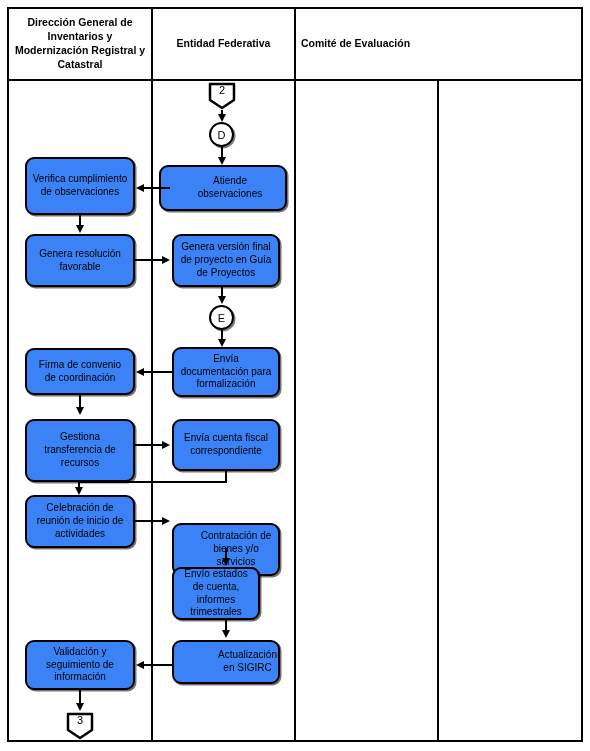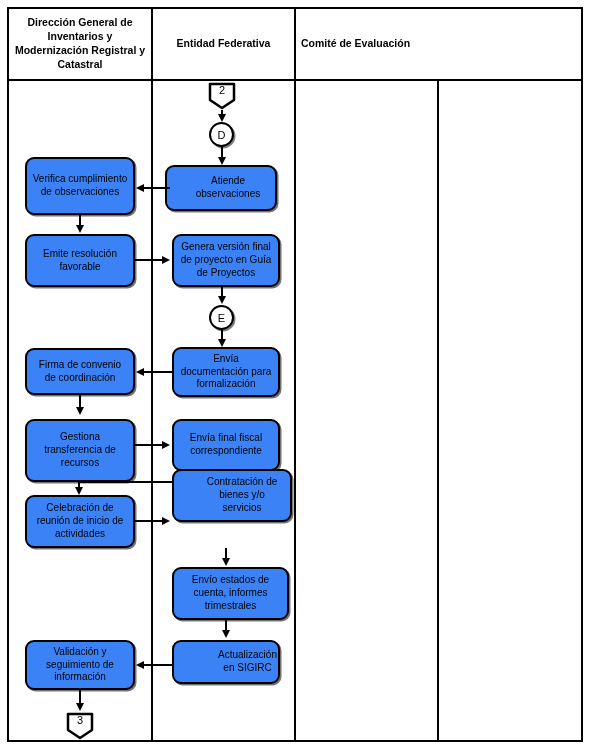--- a/index.html
+++ b/index.html
@@ -188,36 +188,36 @@
     <div class="vline" style="left:221px; top:110px; height:10px;"></div>
     <div class="arrowhead arrow-down" style="left:217.5px; top:114px;"></div>
 
     <div class="conn-circle" style="left:209px; top:122px;">
       <span>D</span>
     </div>
 
     <div class="vline" style="left:221px; top:147px; height:14px;"></div>
     <div class="arrowhead arrow-down" style="left:217.5px; top:157px;"></div>
 
-    <div class="node" style="left:165px; top:165px; width:112px; height:46px;padding-left:19px;">
+    <div class="node" style="left:159px; top:165px; width:128px; height:46px;padding-left:19px;">
       <span>Atiende observaciones</span>
     </div>
 
     <div class="hline" style="left:144px; top:187px; width:26px;"></div>
     <div class="arrowhead arrow-left" style="left:136px; top:183.5px;"></div>
 
     <div class="node" style="left:25px; top:157px; width:110px; height:58px;">
       <span>Verifica cumplimiento de observaciones</span>
     </div>
 
     <div class="vline" style="left:79px; top:215px; height:13px;"></div>
     <div class="arrowhead arrow-down" style="left:75.5px; top:225px;"></div>
 
     <div class="node" style="left:25px; top:234px; width:110px; height:53px;">
-      <span>Emite resolución favorable</span>
+      <span>Genera resolución favorable</span>
     </div>
 
     <div class="hline" style="left:135px; top:259px; width:31px;"></div>
     <div class="arrowhead arrow-right" style="left:162px; top:255.5px;"></div>
 
     <div class="node" style="left:172px; top:234px; width:108px; height:53px;">
       <span>Genera versión final de proyecto en Guía de Proyectos</span>
     </div>
 
     <div class="vline" style="left:221px; top:287px; height:13px;"></div>
@@ -245,43 +245,43 @@
     <div class="arrowhead arrow-down" style="left:75.5px; top:407px;"></div>
 
     <div class="node" style="left:25px; top:419px; width:110px; height:63px;">
       <span>Gestiona transferencia de recursos</span>
     </div>
 
     <div class="hline" style="left:135px; top:444px; width:31px;"></div>
     <div class="arrowhead arrow-right" style="left:162px; top:440.5px;"></div>
 
     <div class="node" style="left:172px; top:419px; width:108px; height:52px;">
-      <span>Envía final fiscal correspondiente</span>
+      <span>Envía cuenta fiscal correspondiente</span>
     </div>
 
     <div class="vline" style="left:225px; top:471px; height:12px;"></div>
     <div class="hline" style="left:78px; top:481px; width:149px;"></div>
     <div class="vline" style="left:78px; top:481px; height:9px;"></div>
     <div class="arrowhead arrow-down" style="left:74.5px; top:487px;"></div>
 
     <div class="node" style="left:25px; top:495px; width:110px; height:53px;">
       <span>Celebración de reunión de inicio de actividades</span>
     </div>
 
     <div class="hline" style="left:135px; top:520px; width:31px;"></div>
     <div class="arrowhead arrow-right" style="left:162px; top:516.5px;"></div>
 
-    <div class="node" style="left:172px; top:469px; width:120px; height:53px;padding-left:25px;">
+    <div class="node" style="left:172px; top:523px; width:108px; height:53px;padding-left:25px;">
       <span>Contratación de bienes y/o servicios</span>
     </div>
 
     <div class="vline" style="left:225px; top:548px; height:13px;"></div>
     <div class="arrowhead arrow-down" style="left:221.5px; top:558px;"></div>
 
-    <div class="node" style="left:172px; top:567px; width:117px; height:53px;">
+    <div class="node" style="left:172px; top:567px; width:88px; height:53px;">
       <span>Envío estados de cuenta, informes trimestrales</span>
     </div>
 
     <div class="vline" style="left:225px; top:620px; height:14px;"></div>
     <div class="arrowhead arrow-down" style="left:221.5px; top:630px;"></div>
 
     <div class="node" style="left:172px; top:640px; width:108px; height:44px;padding-left:48px;">
       <span>Actualización en SIGIRC</span>
     </div>
 

